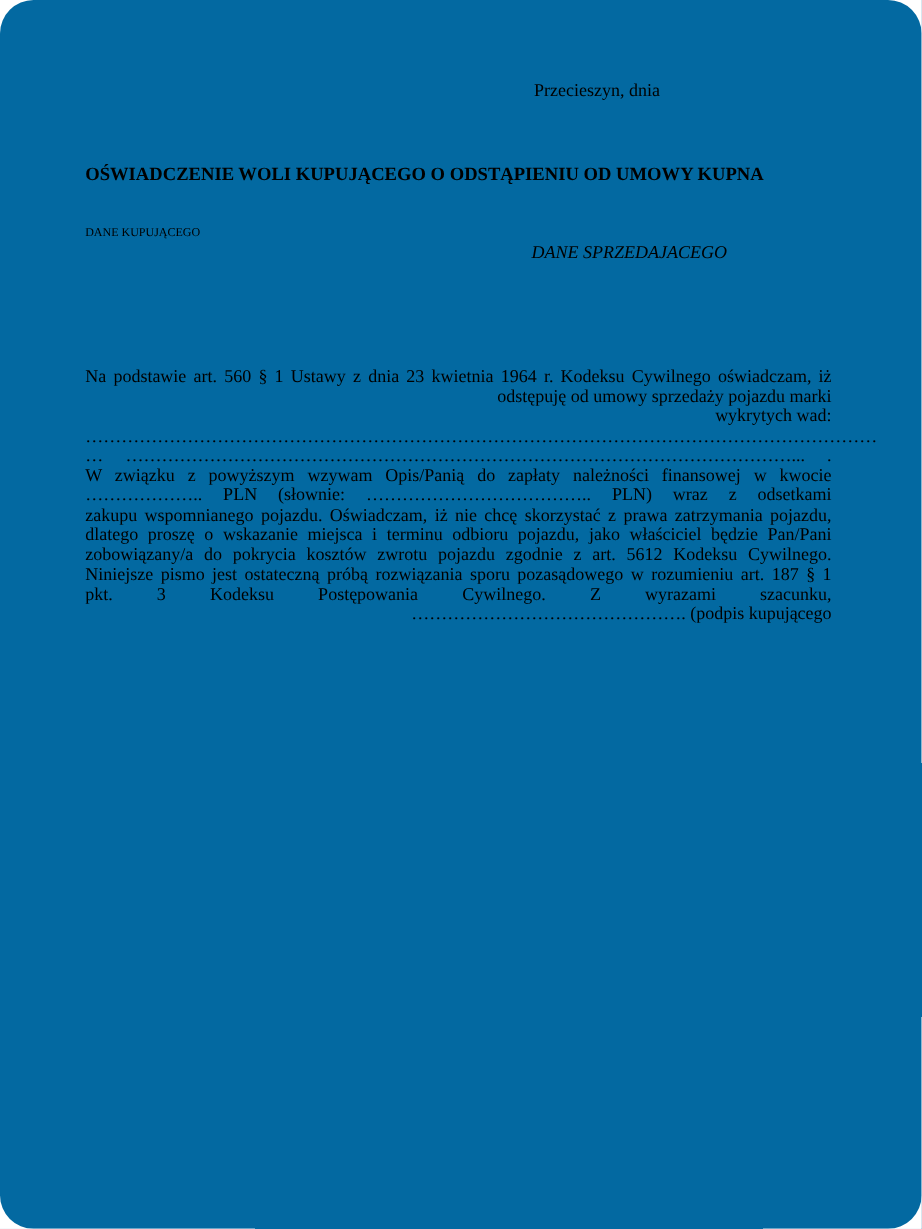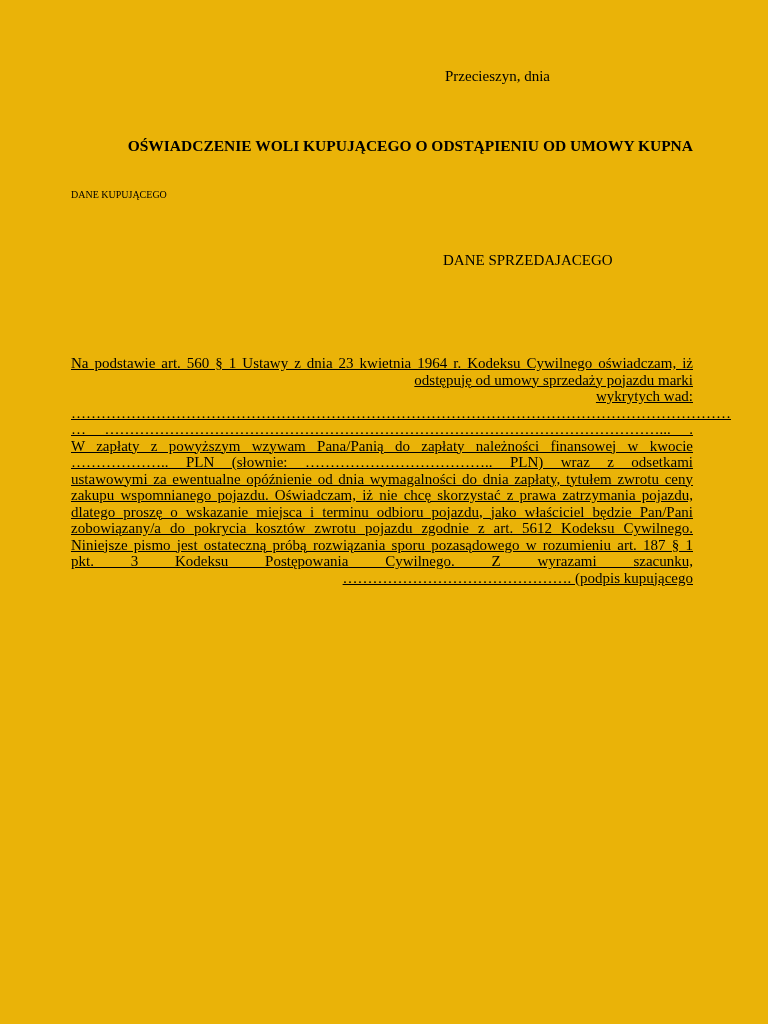--- a/index.html
+++ b/index.html
@@ -6,60 +6,60 @@
   html, body { width: 768px; background: #ffffff; }
   body {
     font-family: "Liberation Serif", "DejaVu Serif", serif;
     color: #000000;
     -webkit-font-smoothing: antialiased;
   }
   .page {
     position: relative;
     width: 768px;
     height: 1024px;
-    background: #eab308;
+    background: #0369a1;
     overflow: hidden;
+    border-radius: 28px;
   }
   .content {
     position: absolute;
     left: 71px;
     top: 0;
     width: 622px;
   }
   .date-line {
     margin-top: 68px;
     padding-left: 374px;
     font-size: 15px;
     line-height: 17px;
     white-space: nowrap;
   }
   .title {
     margin-top: 52px;
-    text-align: right;
+    text-align: left;
     font-weight: bold;
     font-size: 15.5px;
     line-height: 17px;
   }
   .buyer-label {
     margin-top: 32px;
     font-size: 10px;
     line-height: 17px;
   }
   .seller-label {
-    margin-top: 49px;
     padding-left: 372px;
     font-size: 15px;
     line-height: 17px;
     white-space: nowrap;
+    font-style: italic;
   }
   .body-block {
     margin-top: 86px;
     font-size: 15px;
     line-height: 16.5px;
-    text-decoration: underline;
   }
   .ln { min-height: 16.5px; }
   .j {
     text-align: justify;
     text-align-last: justify;
   }
   .l { text-align: right; }
   .gap { margin-top: 16.5px; }
 </style>
 </head>
@@ -77,23 +77,22 @@
     <div class="buyer-label">DANE KUPUJĄCEGO</div>
 
     <div class="seller-label">DANE SPRZEDAJACEGO</div>
 
     <div class="body-block">
       <div class="ln j">Na podstawie art. 560 § 1 Ustawy z dnia 23 kwietnia 1964 r. Kodeksu Cywilnego oświadczam, iż</div>
       <div class="ln l">odstępuję od umowy sprzedaży pojazdu marki</div>
       <div class="ln l">wykrytych wad:</div>
       <div class="ln l">……………………………………………………………………………………………………………………</div>
       <div class="ln j">… …………………………………………………………………………………………………... .</div>
-      <div class="ln j">W zapłaty z powyższym wzywam Pana/Panią do zapłaty należności finansowej w kwocie</div>
+      <div class="ln j">W związku z powyższym wzywam Opis/Panią do zapłaty należności finansowej w kwocie</div>
       <div class="ln j">……………….. PLN (słownie: ……………………………….. PLN) wraz z odsetkami</div>
-      <div class="ln j">ustawowymi za ewentualne opóźnienie od dnia wymagalności do dnia zapłaty, tytułem zwrotu ceny</div>
       <div class="ln j">zakupu wspomnianego pojazdu. Oświadczam, iż nie chcę skorzystać z prawa zatrzymania pojazdu,</div>
       <div class="ln j">dlatego proszę o wskazanie miejsca i terminu odbioru pojazdu, jako właściciel będzie Pan/Pani</div>
       <div class="ln j">zobowiązany/a do pokrycia kosztów zwrotu pojazdu zgodnie z art. 5612 Kodeksu Cywilnego.</div>
       <div class="ln j">Niniejsze pismo jest ostateczną próbą rozwiązania sporu pozasądowego w rozumieniu art. 187 § 1</div>
       <div class="ln j">pkt. 3 Kodeksu Postępowania Cywilnego. Z wyrazami szacunku,</div>
       <div class="ln l">………………………………………. (podpis kupującego</div>
     </div>
 
   </div>
 </div>

